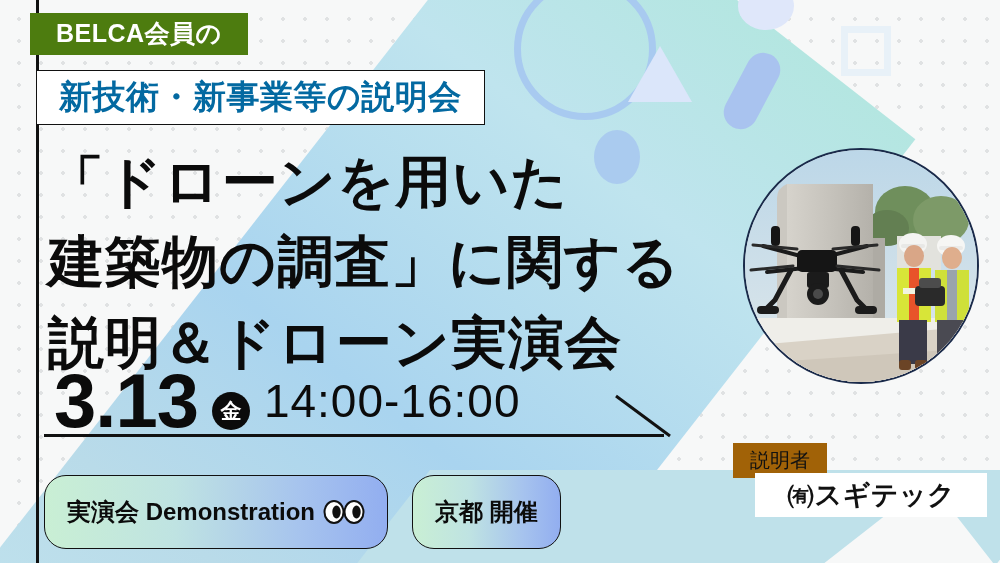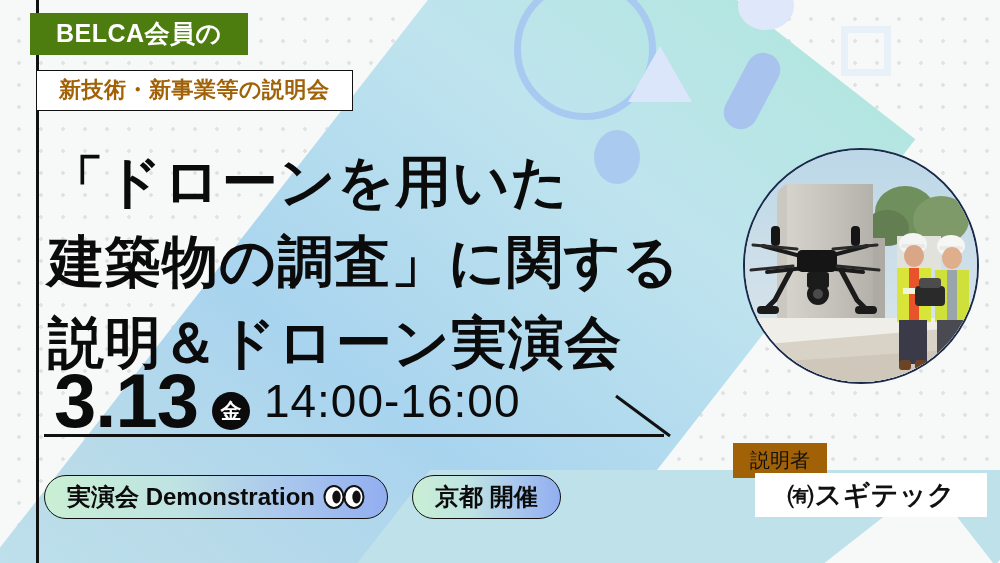--- a/index.html
+++ b/index.html
@@ -86,24 +86,24 @@
     position:absolute;z-index:5;
     left:30px;top:13px;
     background:#4d7c0f;color:#fff;
     padding:6px 26px 7px 26px;
     font-size:25px;font-weight:700;letter-spacing:.5px;
     line-height:1.15;
   }
   .tag-white{
     position:absolute;z-index:5;
     left:36px;top:70px;
-    background:#fff;color:#a16207;
+    background:#fff;color:#0369a1;
     border:1.5px solid #111;
     padding:6px 22px 7px 22px;
-    font-size:22px;font-weight:700;letter-spacing:.5px;
+    font-size:33px;font-weight:700;letter-spacing:.5px;
     line-height:1.2;
   }
   
   .title{
     position:absolute;z-index:5;
     left:48px;top:134px;width:680px;
     color:#0b0b0b;
     font-size:56px;font-weight:800;
     line-height:1.15;letter-spacing:1px;
   }
@@ -137,21 +137,21 @@
     position:absolute;z-index:5;
     left:614px;top:394px;width:58px;height:44px;
   }
   
   .pill{
     position:absolute;z-index:5;
     height:42px;border:1.5px solid #111;border-radius:22px;
     background:linear-gradient(90deg,#c9efd4 0%,#bfe3e2 38%,#a6c3ee 75%,#92aef0 100%);
     display:flex;align-items:center;justify-content:center;
     color:#0b0b0b;font-size:24px;font-weight:700;
-    padding:0 22px;white-space:nowrap;
+    padding:15px 22px;white-space:nowrap;
   }
   #pill-demo{left:44px;top:475px;}
   #pill-place{left:412px;top:475px;}
   .eyes{margin-left:8px;display:inline-flex;align-items:center;}
   
   .photo{
     position:absolute;z-index:6;
     left:743px;top:148px;width:232px;height:232px;
     border-radius:50%;overflow:hidden;
     border:2.5px solid #1a2a4a;

